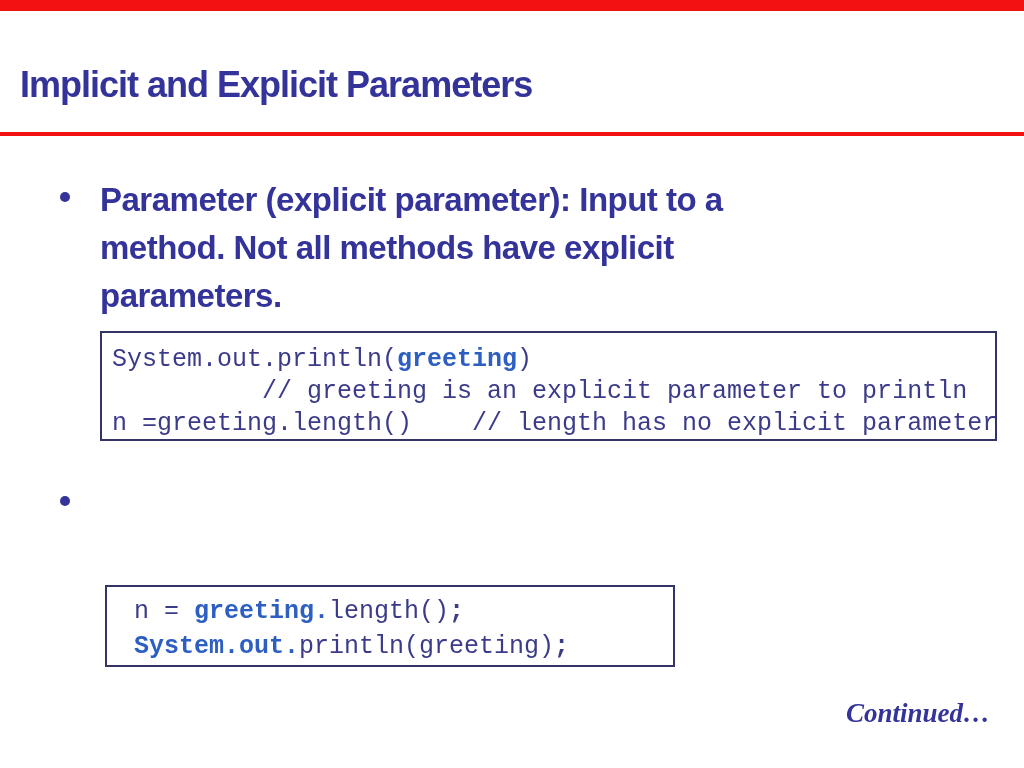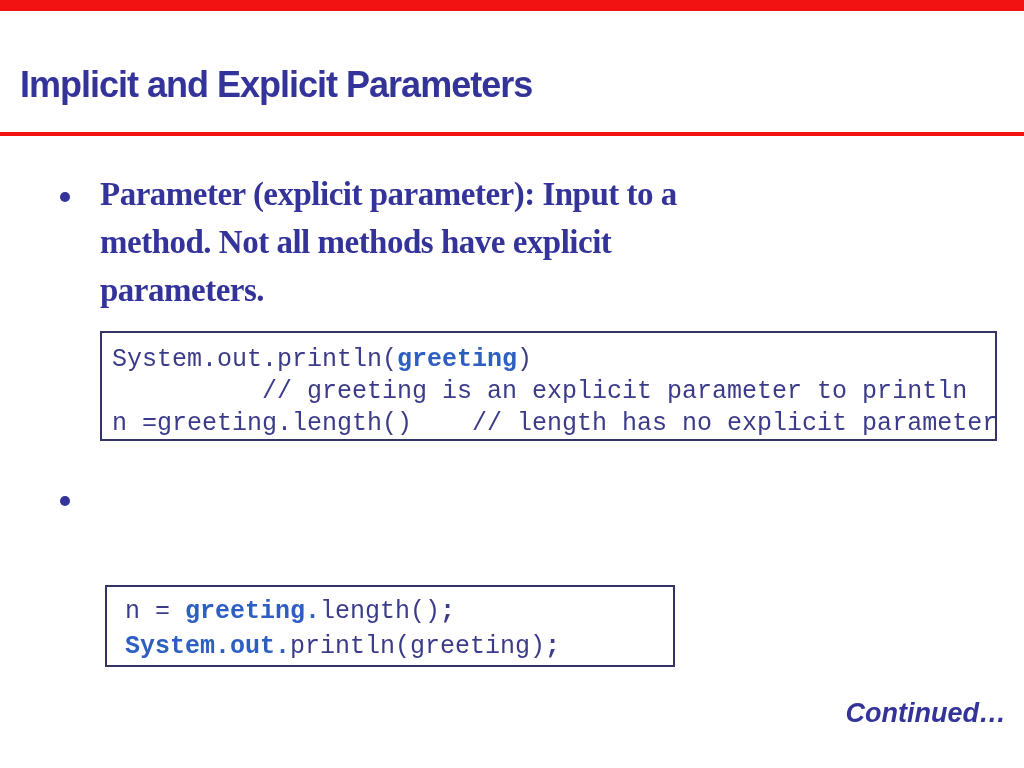--- a/index.html
+++ b/index.html
@@ -22,42 +22,42 @@
   }
   .bullet-dot{
     position:absolute;width:10px;height:10px;border-radius:50%;
     background:var(--blue,#333399);
   }
   .bullet-text{
     position:absolute;left:100px;width:820px;
     font-size:33px;font-weight:bold;letter-spacing:-0.5px;line-height:48px;
     color:var(--blue,#333399);white-space:pre-line;
   }
-  .b1{top:170px;font-family:Liberation Serif, serif;}
+  .b1{top:176px;}
   .d1{left:60px;top:192px;}
   .b2{top:480px;}
   .d2{left:60px;top:496px;}
   .codebox{
     position:absolute;background:#ffffff;
     border:2px solid var(--border,#333366);
   }
   .box1{left:100px;top:331px;width:893px;height:106px;}
   .box2{left:105px;top:585px;width:566px;height:78px;}
   .codebox pre{
     margin:0;font-family:"Liberation Mono",monospace;
     color:var(--codetext,#3b3b8a);white-space:pre;overflow:visible;
   }
   .box1 pre{padding:11px 0 12px 10px;font-size:25px;line-height:32px;}
-  .box2 pre{padding:7px 0 0 18px;font-size:25px;line-height:35px;}
+  .box2 pre{padding:7px 0 0 27px;font-size:25px;line-height:35px;}
   .kw{font-weight:bold;color:var(--codeblue,#2d5ec2);}
   .bd{font-weight:bold;}
   .continued{
-    position:absolute;right:18px;top:698px;
+    position:absolute;right:34px;top:698px;
     font-size:27px;font-weight:bold;font-style:italic;
-    color:var(--blue,#333399);white-space:nowrap;
+    color:var(--blue,#333399);white-space:nowrap;font-family:Liberation Serif, serif;
   }
 </style>
 </head>
 <body>
 
 <div class="slide">
 
   <div class="topbar"></div>
 
   <h1 class="title">Implicit and Explicit Parameters</h1>

